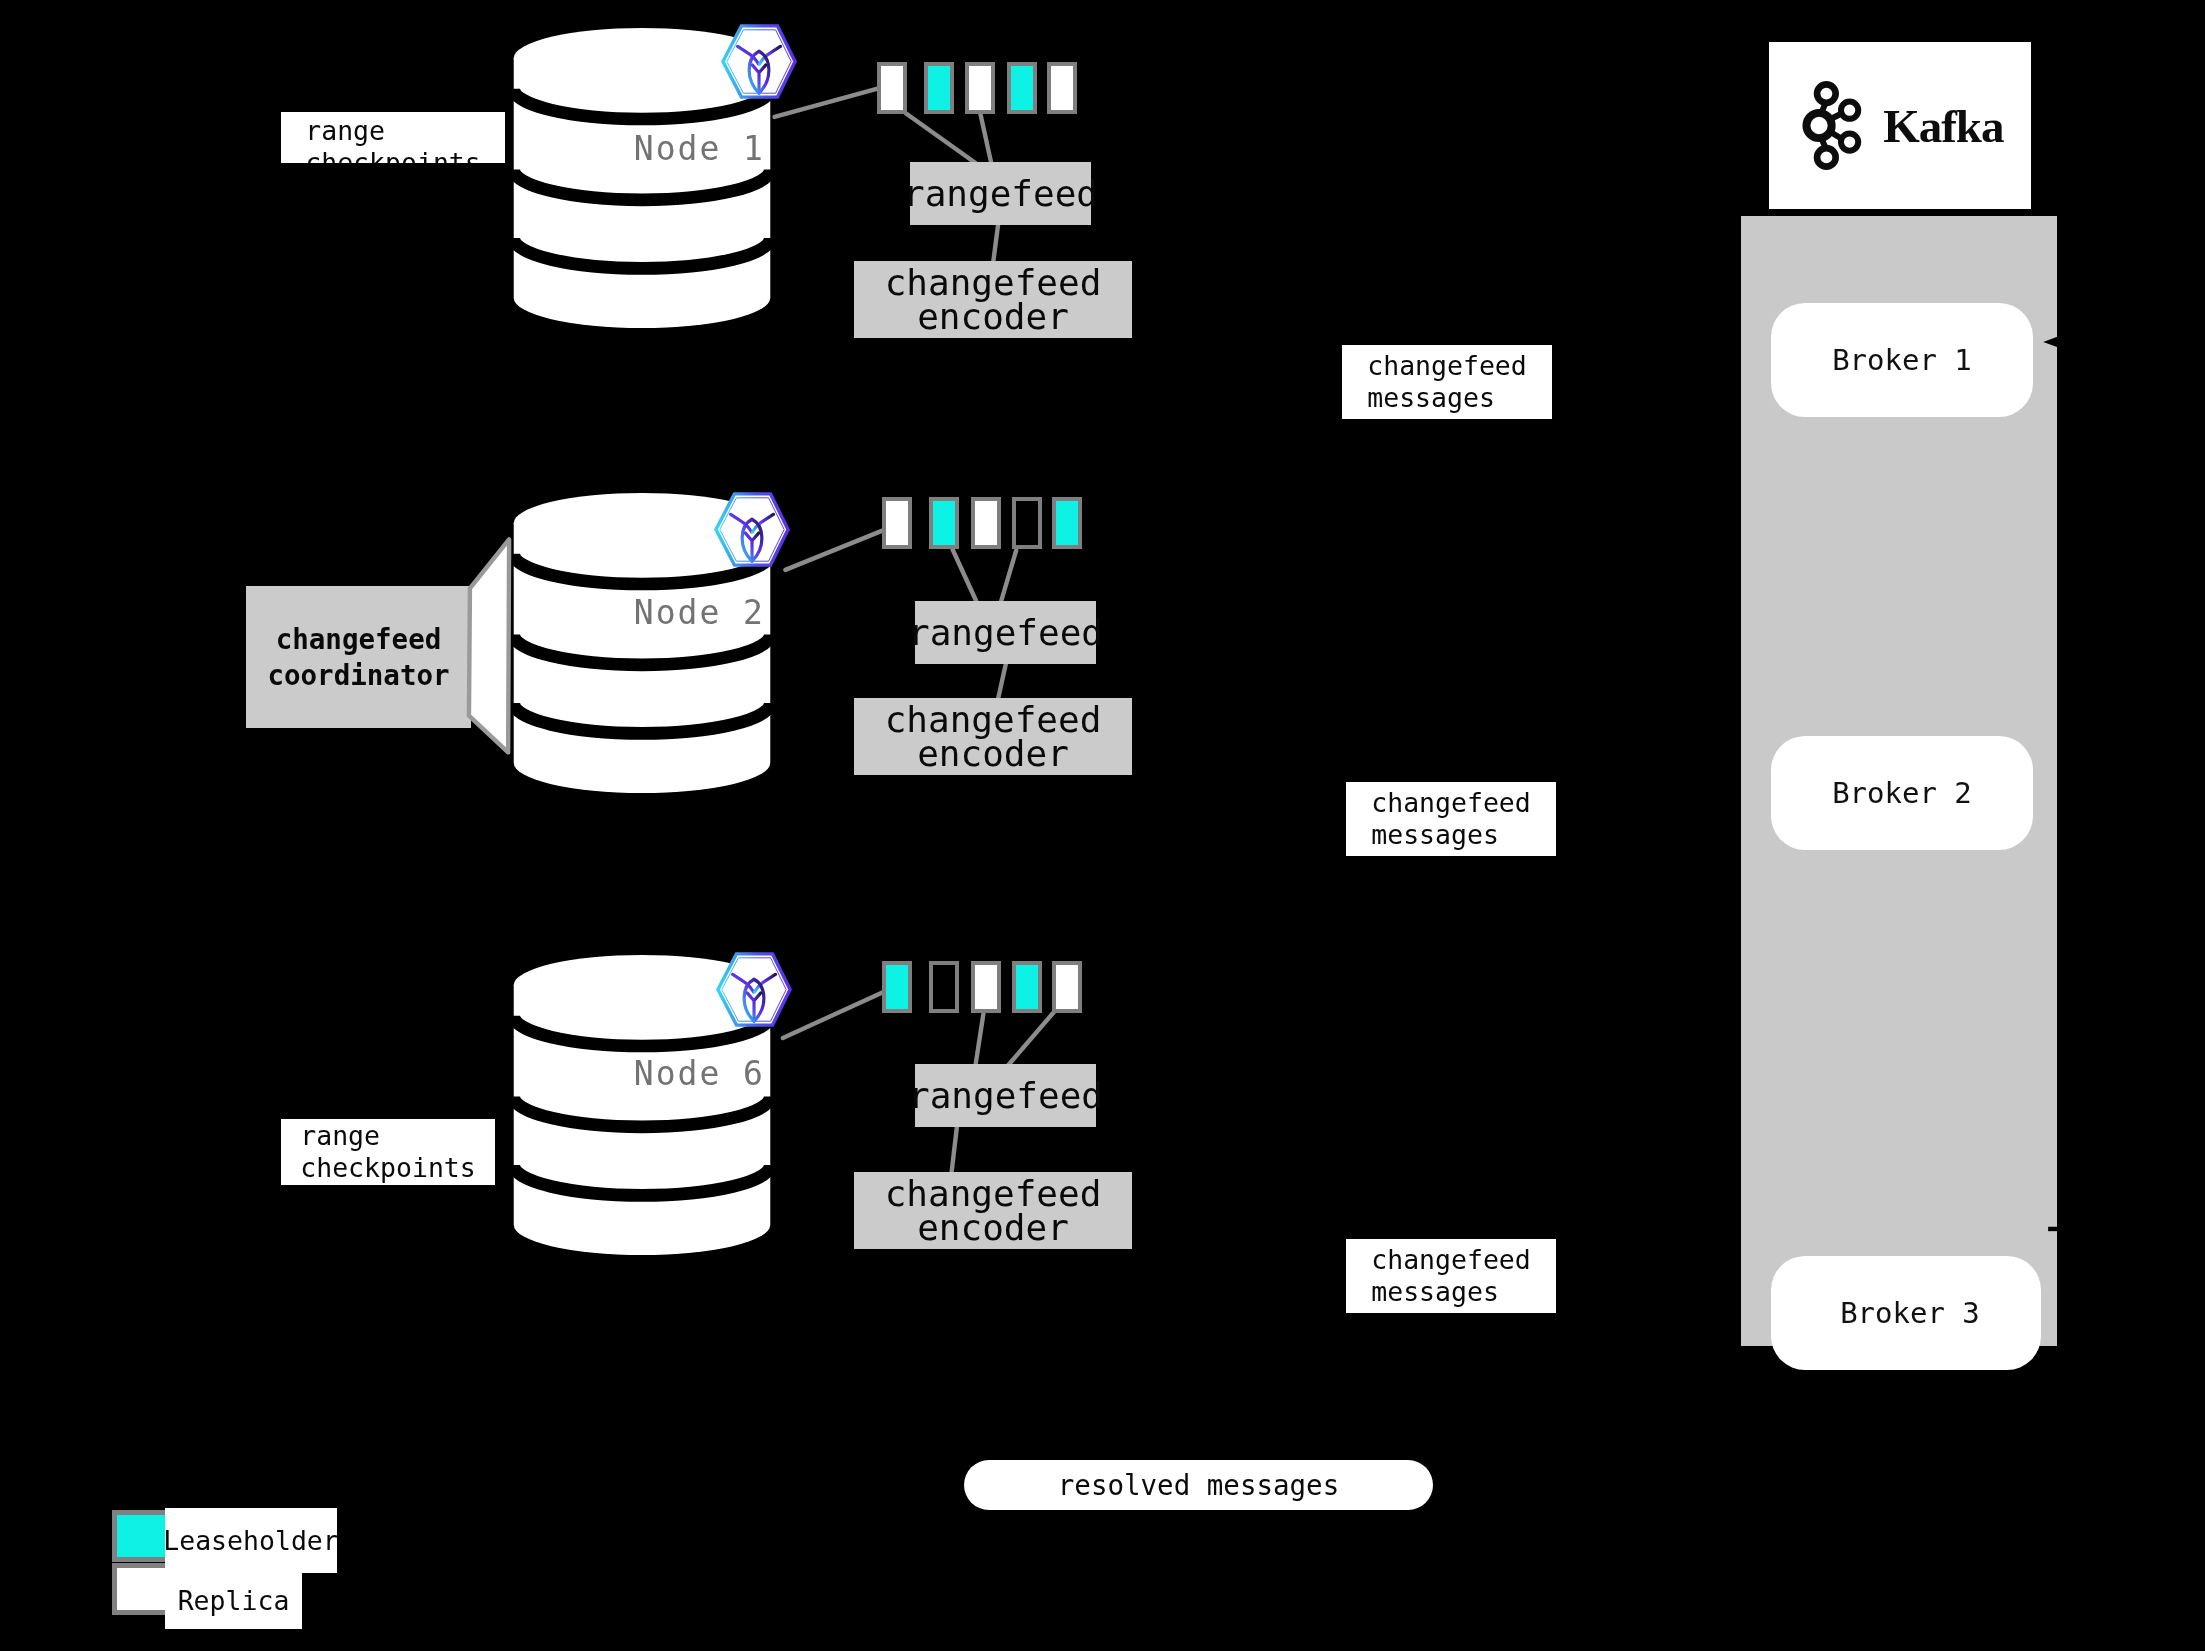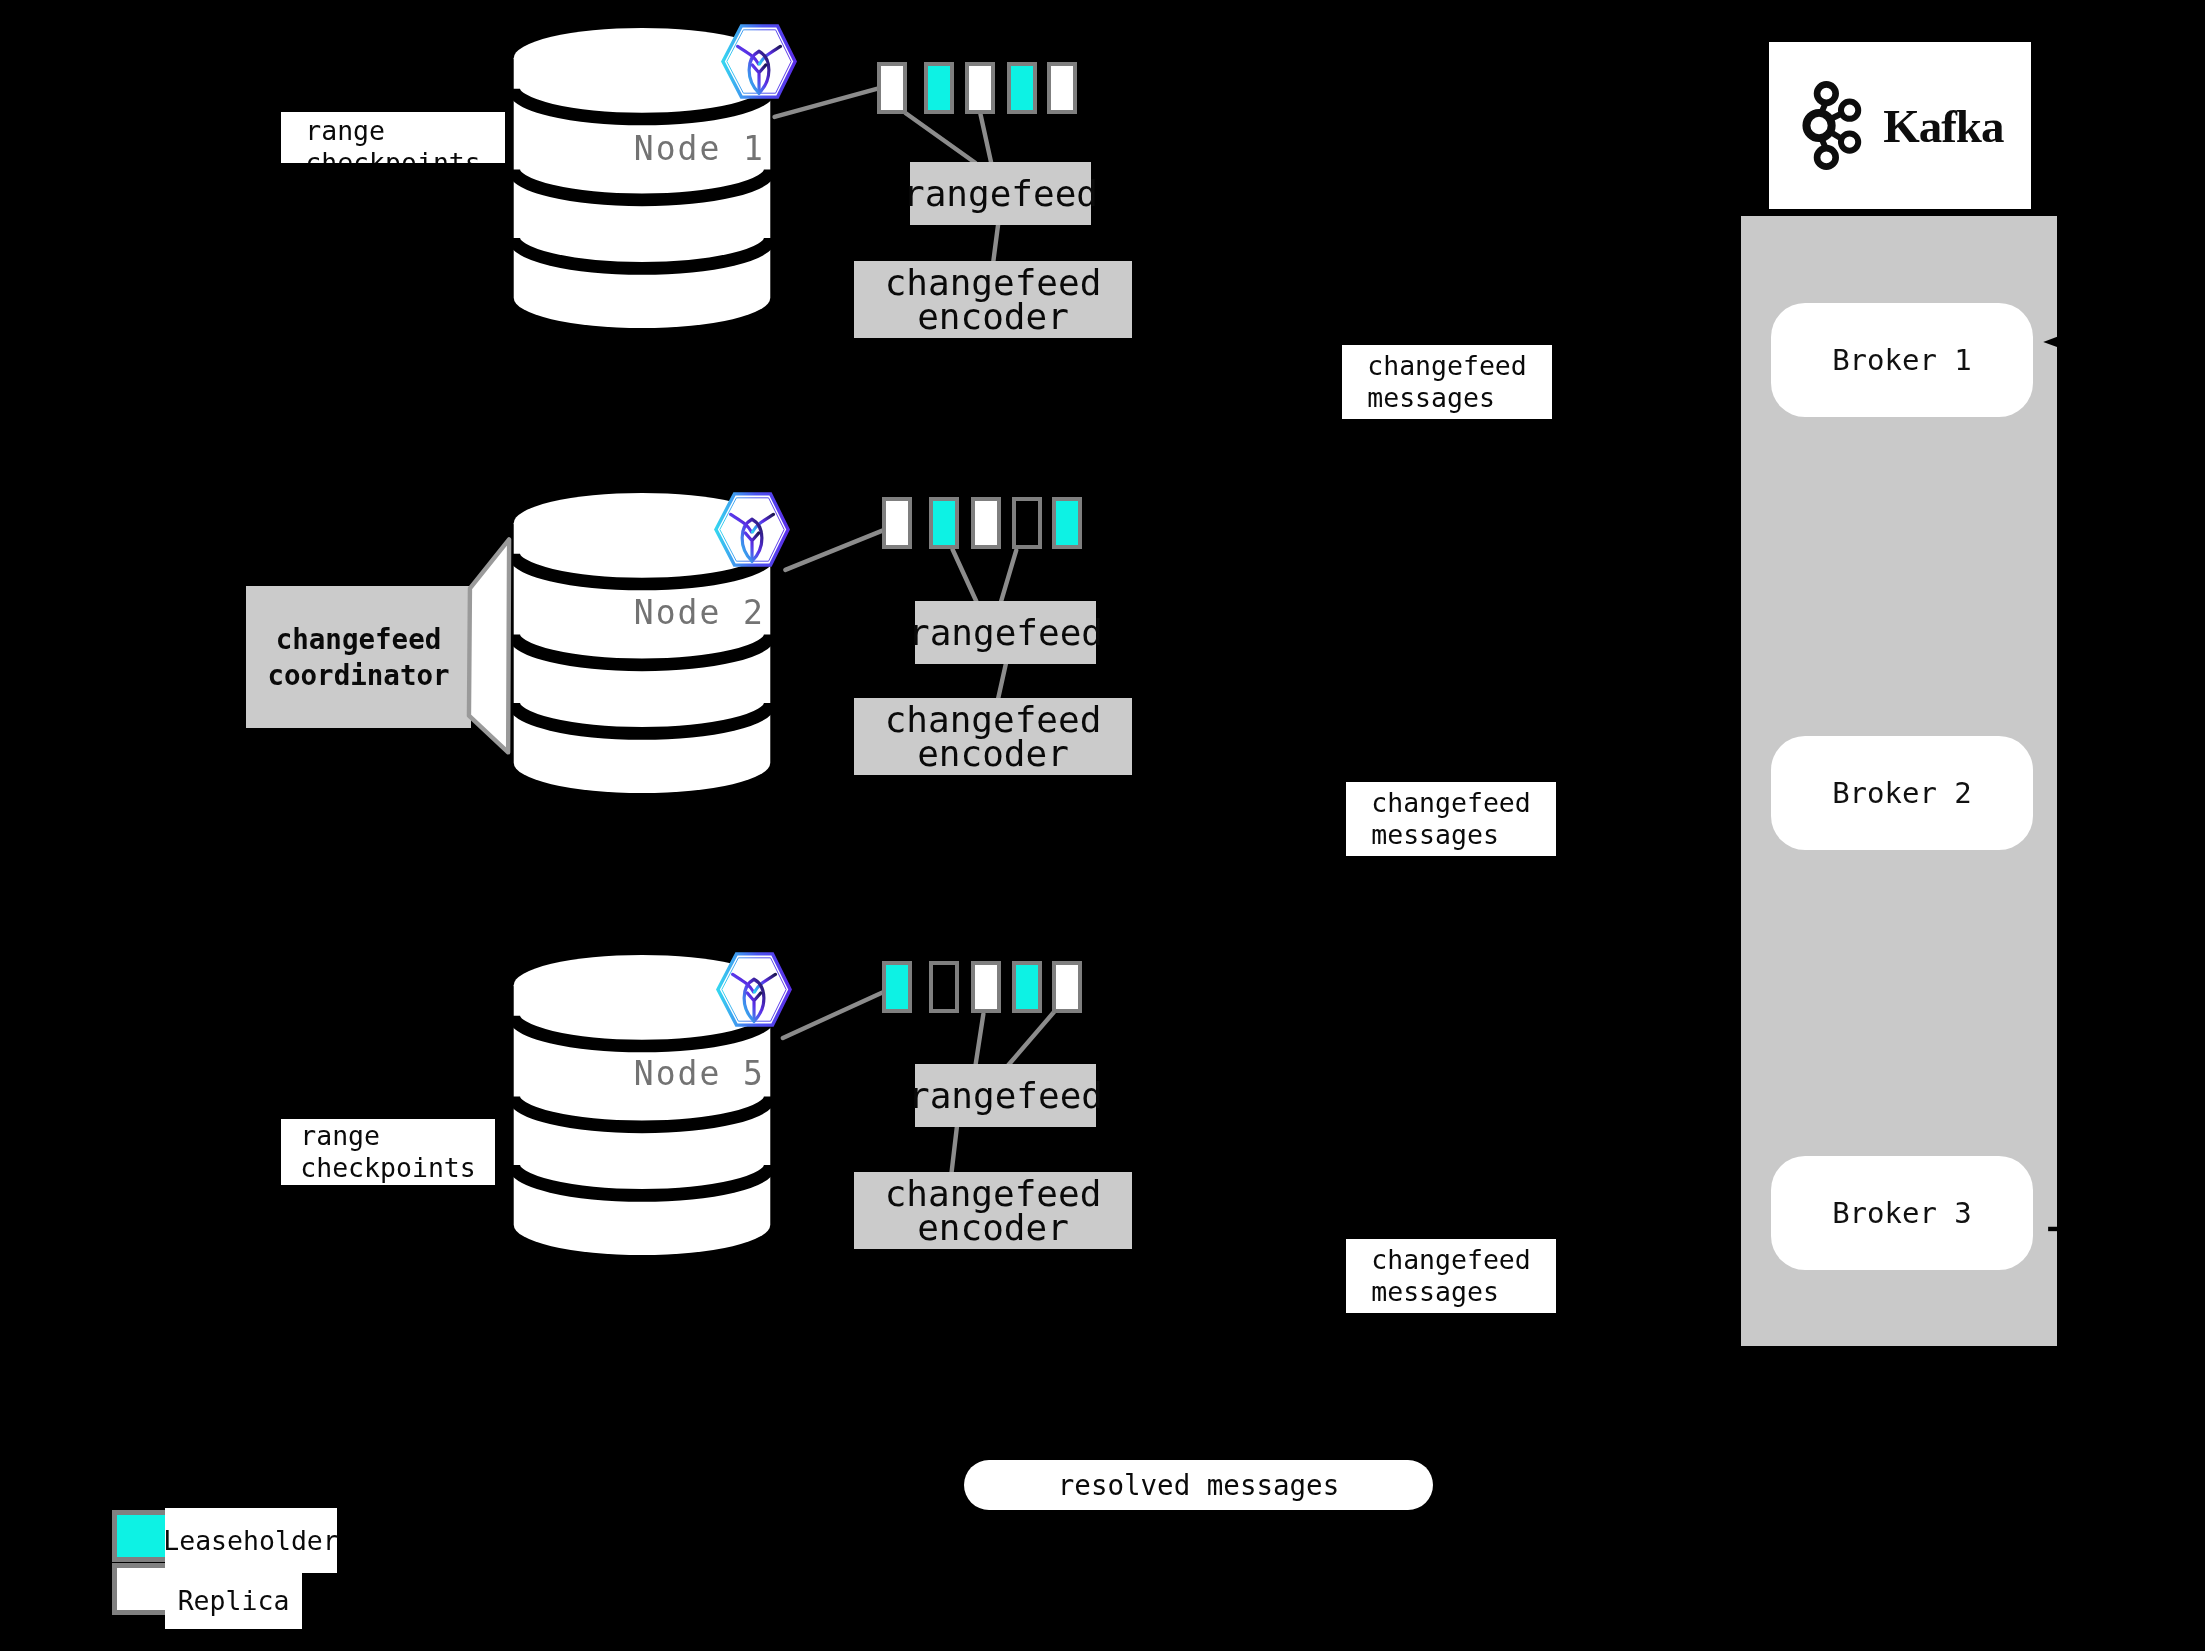--- a/index.html
+++ b/index.html
@@ -61,21 +61,21 @@
         <line x1="44" y1="104" x2="37" y2="88" stroke-width="9"></line>
         <line x1="50" y1="61" x2="68" y2="52" stroke-width="9"></line>
         <line x1="50" y1="79" x2="68" y2="90" stroke-width="9"></line>
       </g>
     </svg>
     <div class="kafka-title">Kafka</div>
   </div>
 
   <div class="broker mono" style="top:303px;">Broker 1</div>
   <div class="broker mono" style="top:736px;">Broker 2</div>
-  <div class="broker mono" style="top:1156px;">Broker 3</div>
+  <div class="broker mono" style="top:1256px;padding-left:8px;">Broker 3</div>
 
   <svg class="abs" style="left:512px;top:24.5px;" width="260" height="306" viewBox="0 0 530 625">
     <path d="M3,68 V557 A262,62 0 0 0 527,557 V68 Z" fill="#fff"></path>
     <path d="M3,130 A262,62 0 0 0 527,130" stroke="#000" stroke-width="26" fill="none"></path>
     <path d="M3,295 A262,62 0 0 0 527,295" stroke="#000" stroke-width="26" fill="none"></path>
     <path d="M3,435 A262,62 0 0 0 527,435" stroke="#000" stroke-width="26" fill="none"></path>
     <ellipse cx="265" cy="68" rx="262" ry="62" fill="#fff"></ellipse>
   </svg>
   <svg class="abs" style="left:512px;top:490px;" width="260" height="306" viewBox="0 0 530 625">
     <path d="M3,68 V557 A262,62 0 0 0 527,557 V68 Z" fill="#fff"></path>
@@ -87,21 +87,21 @@
   <svg class="abs" style="left:512px;top:952px;" width="260" height="306" viewBox="0 0 530 625">
     <path d="M3,68 V557 A262,62 0 0 0 527,557 V68 Z" fill="#fff"></path>
     <path d="M3,130 A262,62 0 0 0 527,130" stroke="#000" stroke-width="26" fill="none"></path>
     <path d="M3,295 A262,62 0 0 0 527,295" stroke="#000" stroke-width="26" fill="none"></path>
     <path d="M3,435 A262,62 0 0 0 527,435" stroke="#000" stroke-width="26" fill="none"></path>
     <ellipse cx="265" cy="68" rx="262" ry="62" fill="#fff"></ellipse>
   </svg>
 
   <div class="node-label mono" style="left:520px;top:129px;">Node 1</div>
   <div class="node-label mono" style="left:520px;top:593px;">Node 2</div>
-  <div class="node-label mono" style="left:520px;top:1054px;">Node 5</div>
+  <div class="node-label mono" style="left:520px;top:1054px;">Node 6</div>
 
   <svg class="abs" style="left:0;top:0;" width="2205" height="1652" viewBox="0 0 4498 3369">
     <g stroke="#8C8C8C" stroke-width="9" stroke-linecap="round">
       <line x1="1580" y1="238" x2="1792" y2="180"></line>
       <line x1="1847" y1="230" x2="1990" y2="332"></line>
       <line x1="2000" y1="232" x2="2022" y2="332"></line>
       <line x1="2036" y1="458" x2="2026" y2="535"></line>
       <line x1="1602" y1="1162" x2="1800" y2="1082"></line>
       <line x1="1943" y1="1120" x2="1992" y2="1227"></line>
       <line x1="2073" y1="1122" x2="2042" y2="1227"></line>

